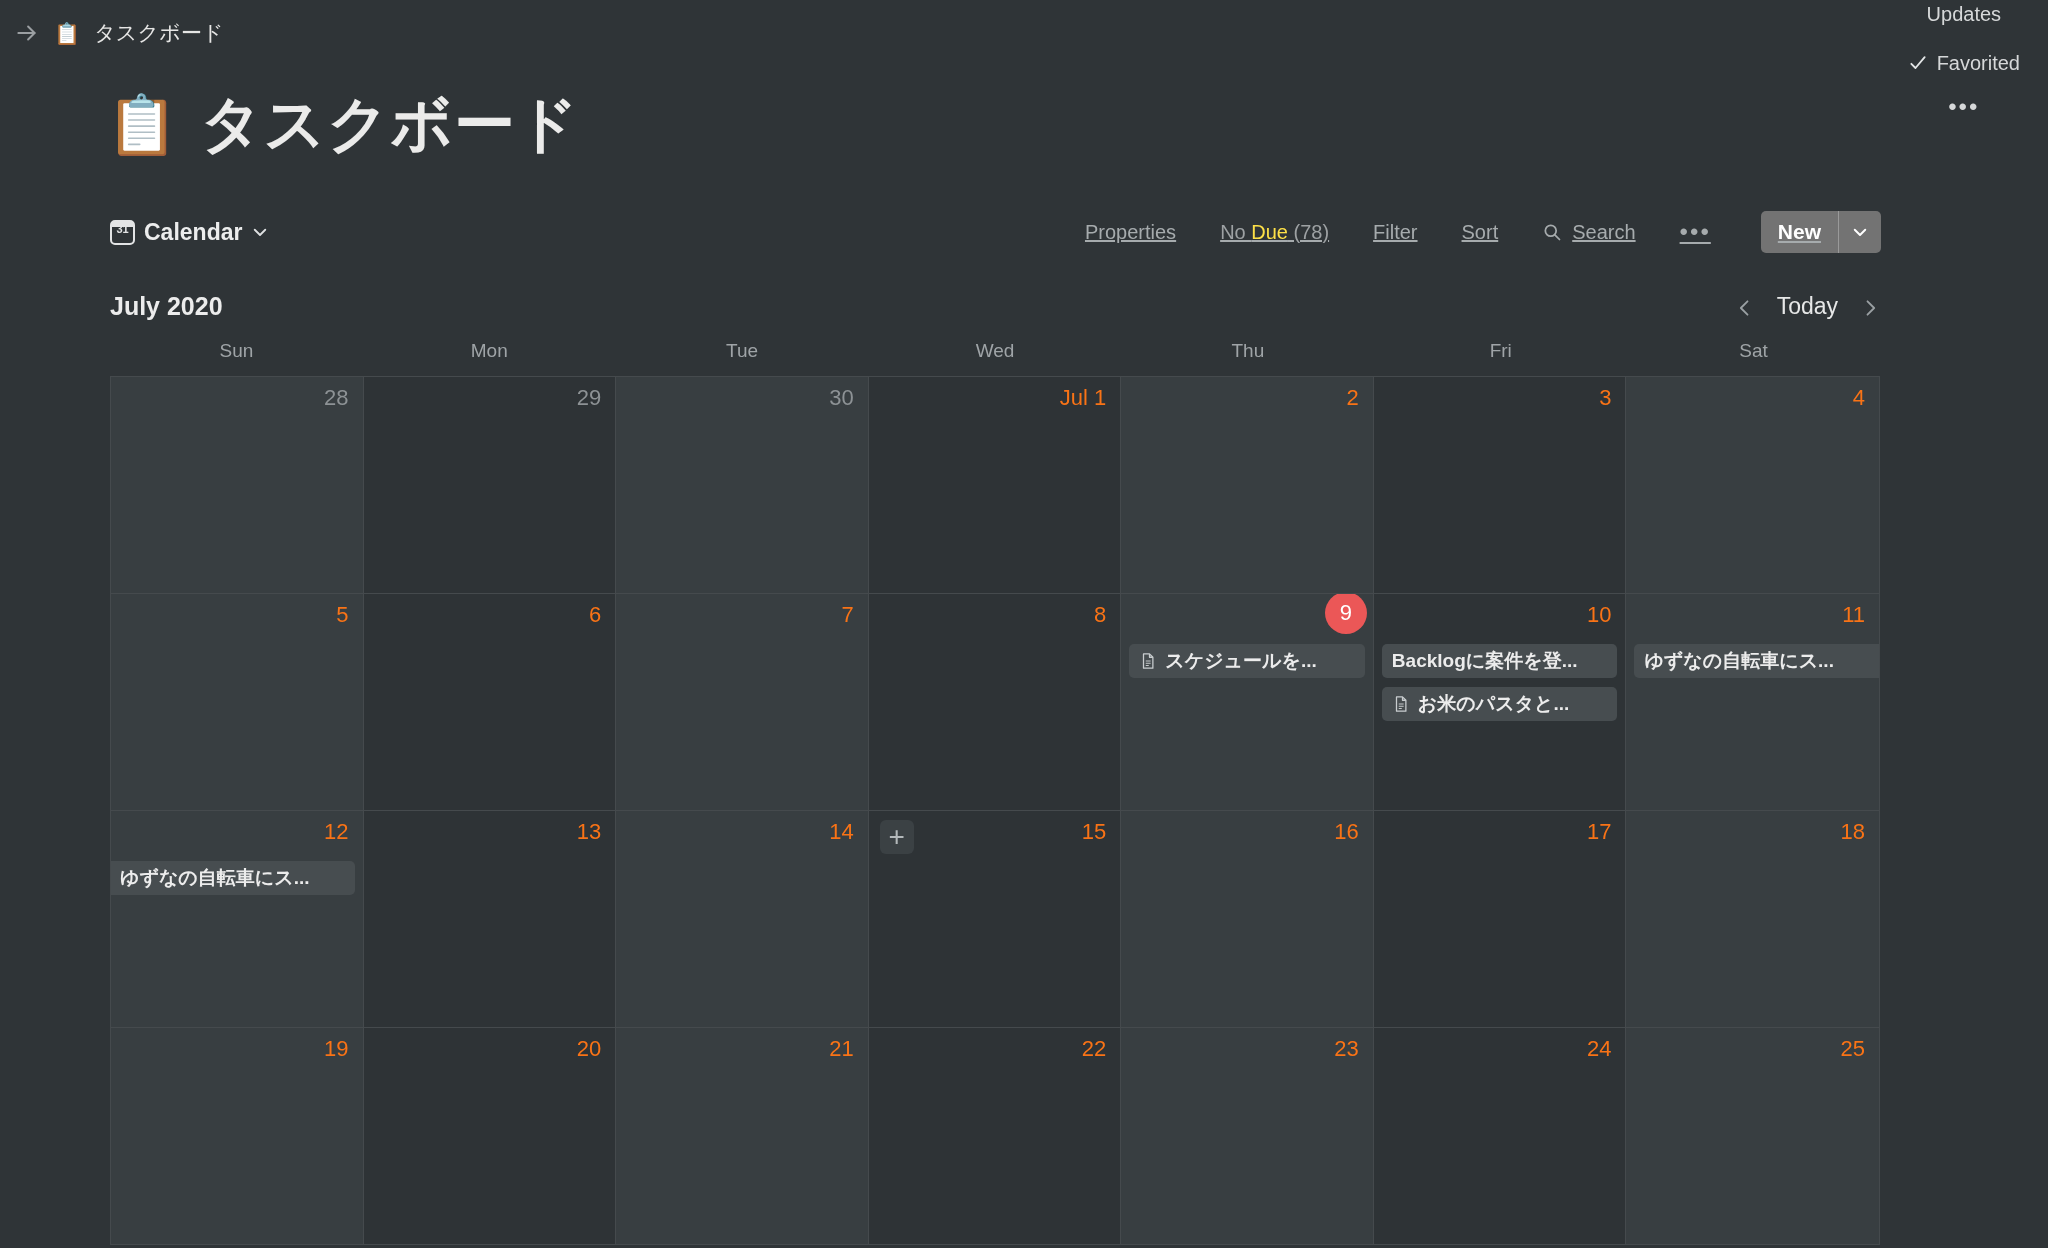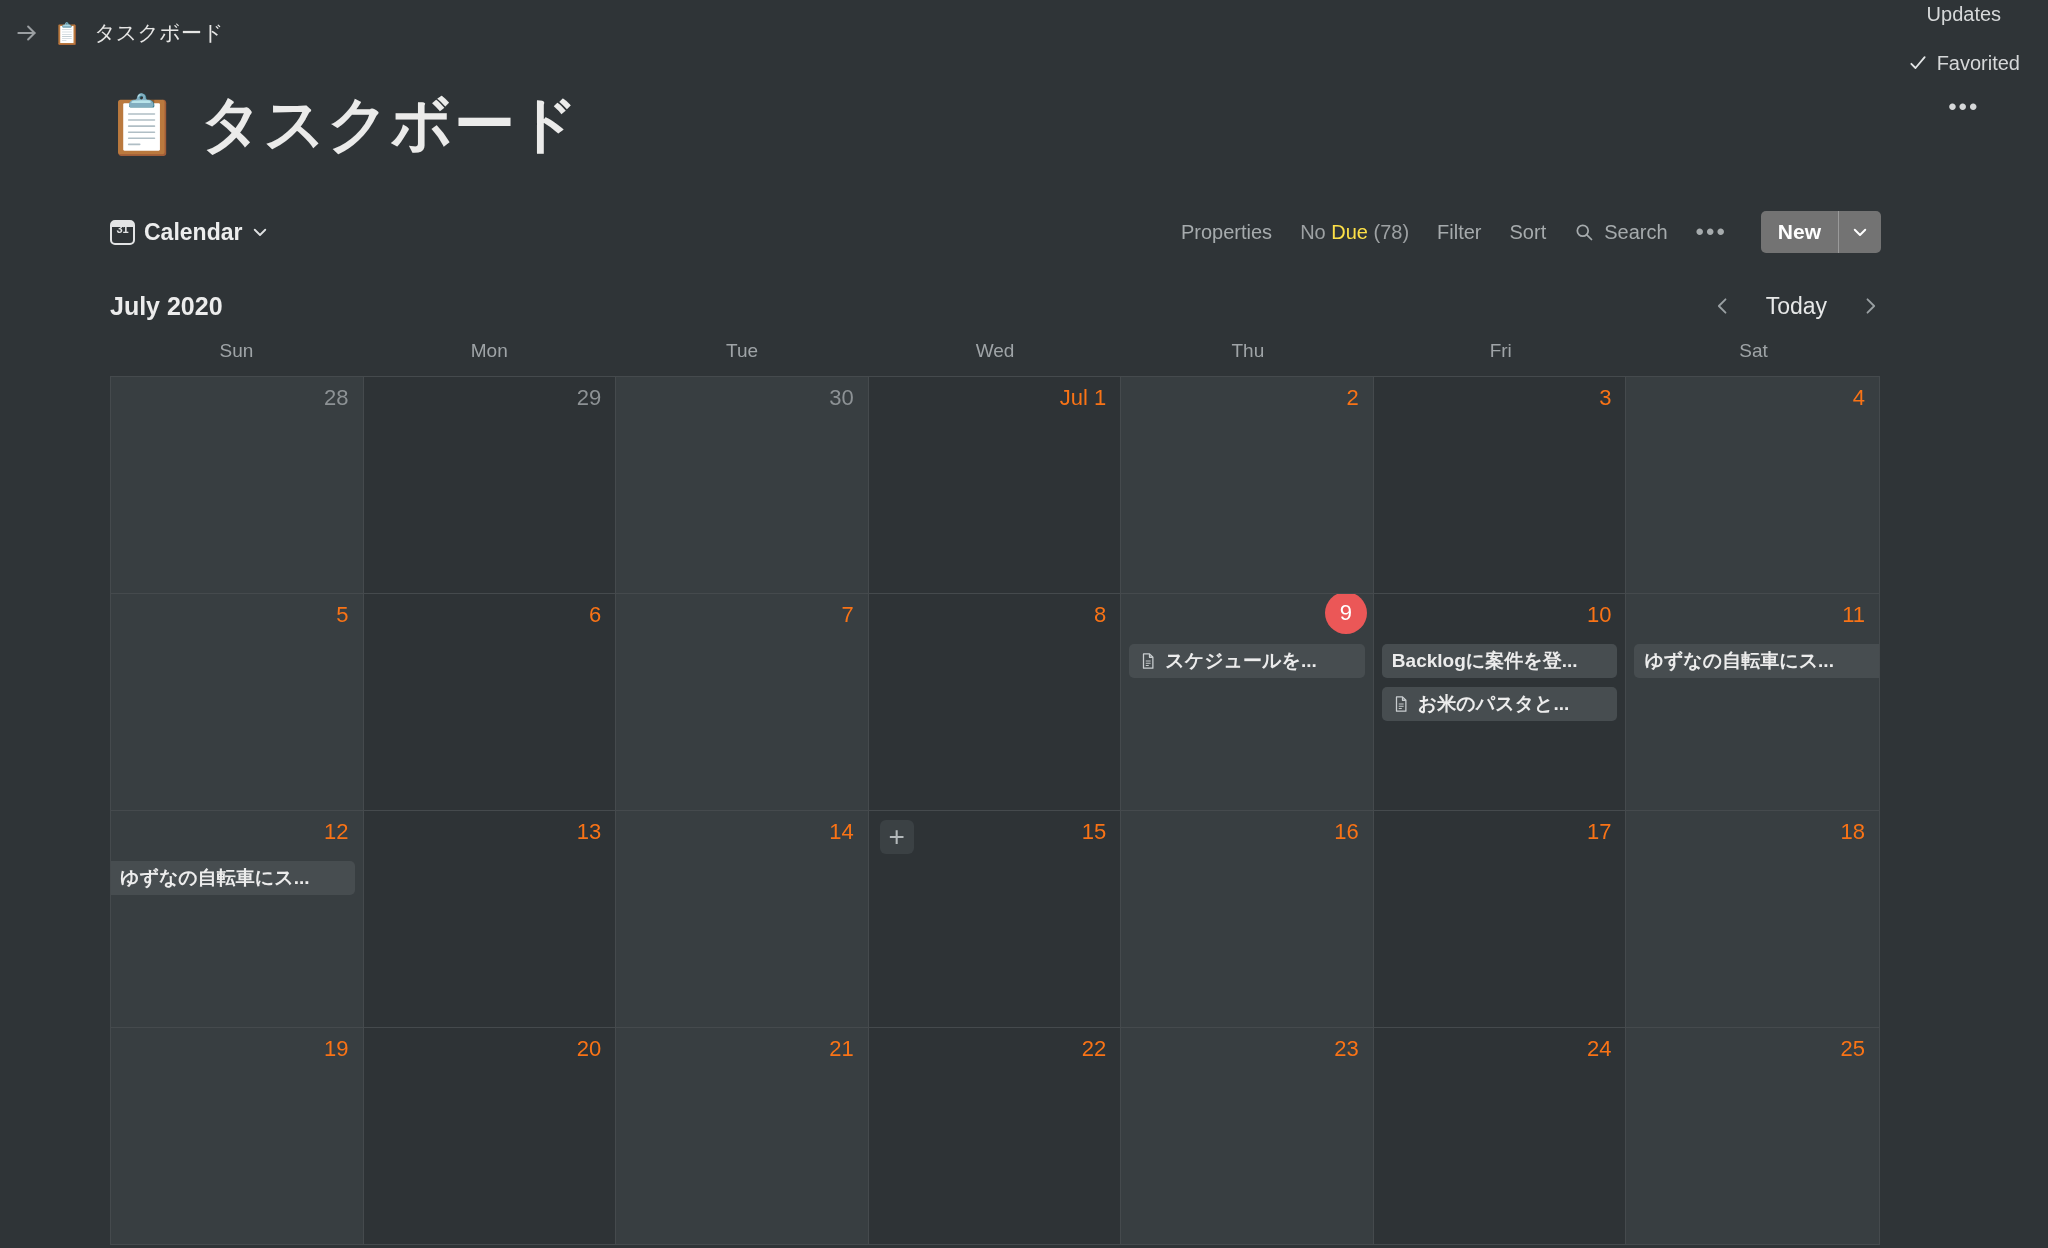--- a/index.html
+++ b/index.html
@@ -61,22 +61,22 @@
   .cal-icon::before {
     content: ""; position: absolute; top: 0; left: -1px; right: -1px; height: 5px;
     background: #e3e4e5;
   }
   .cal-icon span { position: relative; z-index: 1; font-size: 11px; }
   .view-name { font-size: 23px; font-weight: 700; color: #eceded; }
   .chev { display: inline-block; width: 18px; height: 18px; }
   .chev svg { width: 18px; height: 18px; }
 
   .toolbar-right {
-    margin-left: auto; display: flex; align-items: center; gap: 28px;
-    font-size: 20px; color: #a6abad;
+    margin-left: auto; display: flex; align-items: center; gap: 44px;
+    font-size: 20px; color: #a6abad; text-decoration: underline;
   }
   .toolbar-right .tb-item { cursor: pointer; white-space: nowrap; }
   .nodue { color: #9da1a3; }
   .nodue b { color: #fde047; font-weight: 400; }
   .search-item { display: flex; align-items: center; gap: 10px; }
   .search-glyph { width: 20px; height: 20px; display: inline-block; }
   .search-glyph svg { width: 20px; height: 20px; }
   .tb-dots { font-size: 24px; line-height: 10px; letter-spacing: 2px; color: #a6abad; cursor: pointer; }
 
   .new-btn {
@@ -92,21 +92,21 @@
     display: flex; align-items: center; justify-content: center; width: 42px; color: #fff;
   }
   .new-btn .caret svg { width: 18px; height: 18px; }
 
   
   .month-bar {
     position: absolute; top: 283px; left: 110px; right: 167px; height: 46px;
     display: flex; align-items: center;
   }
   .month-label { font-size: 25px; font-weight: 700; color: #ececec; }
-  .month-nav { margin-left: auto; display: flex; align-items: center; gap: 32px; }
+  .month-nav { margin-left: auto; display: flex; align-items: flex-end; gap: 21px; }
   .nav-arrow { width: 22px; height: 24px; color: #9aa0a3; cursor: pointer; display: flex; align-items: center; justify-content: center;}
   .nav-arrow svg { width: 20px; height: 22px; }
   .today-btn { font-size: 23px; color: #e7e8e8; cursor: pointer; }
 
   
   .cal {
     position: absolute; top: 340px; left: 110px; width: 1770px;
   }
   .weekdays { display: grid; grid-template-columns: repeat(7, 1fr); }
   .weekday {

